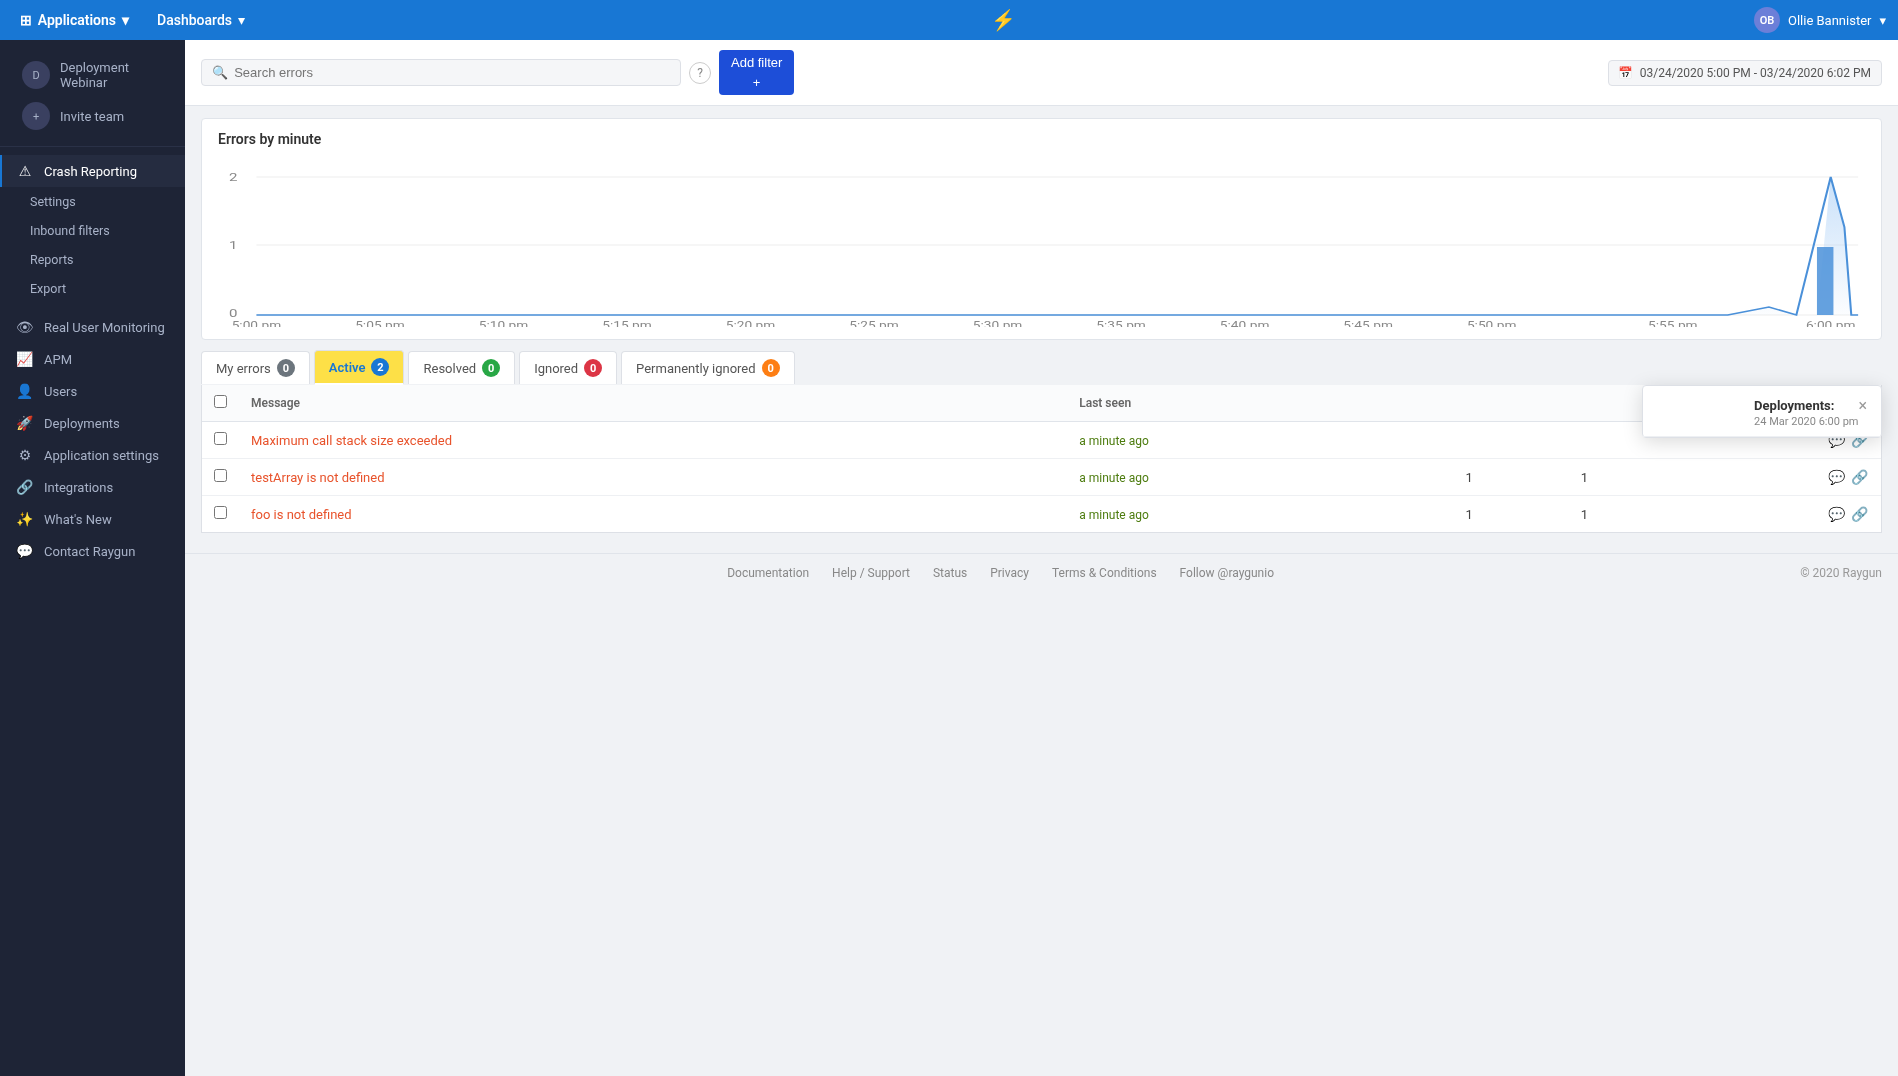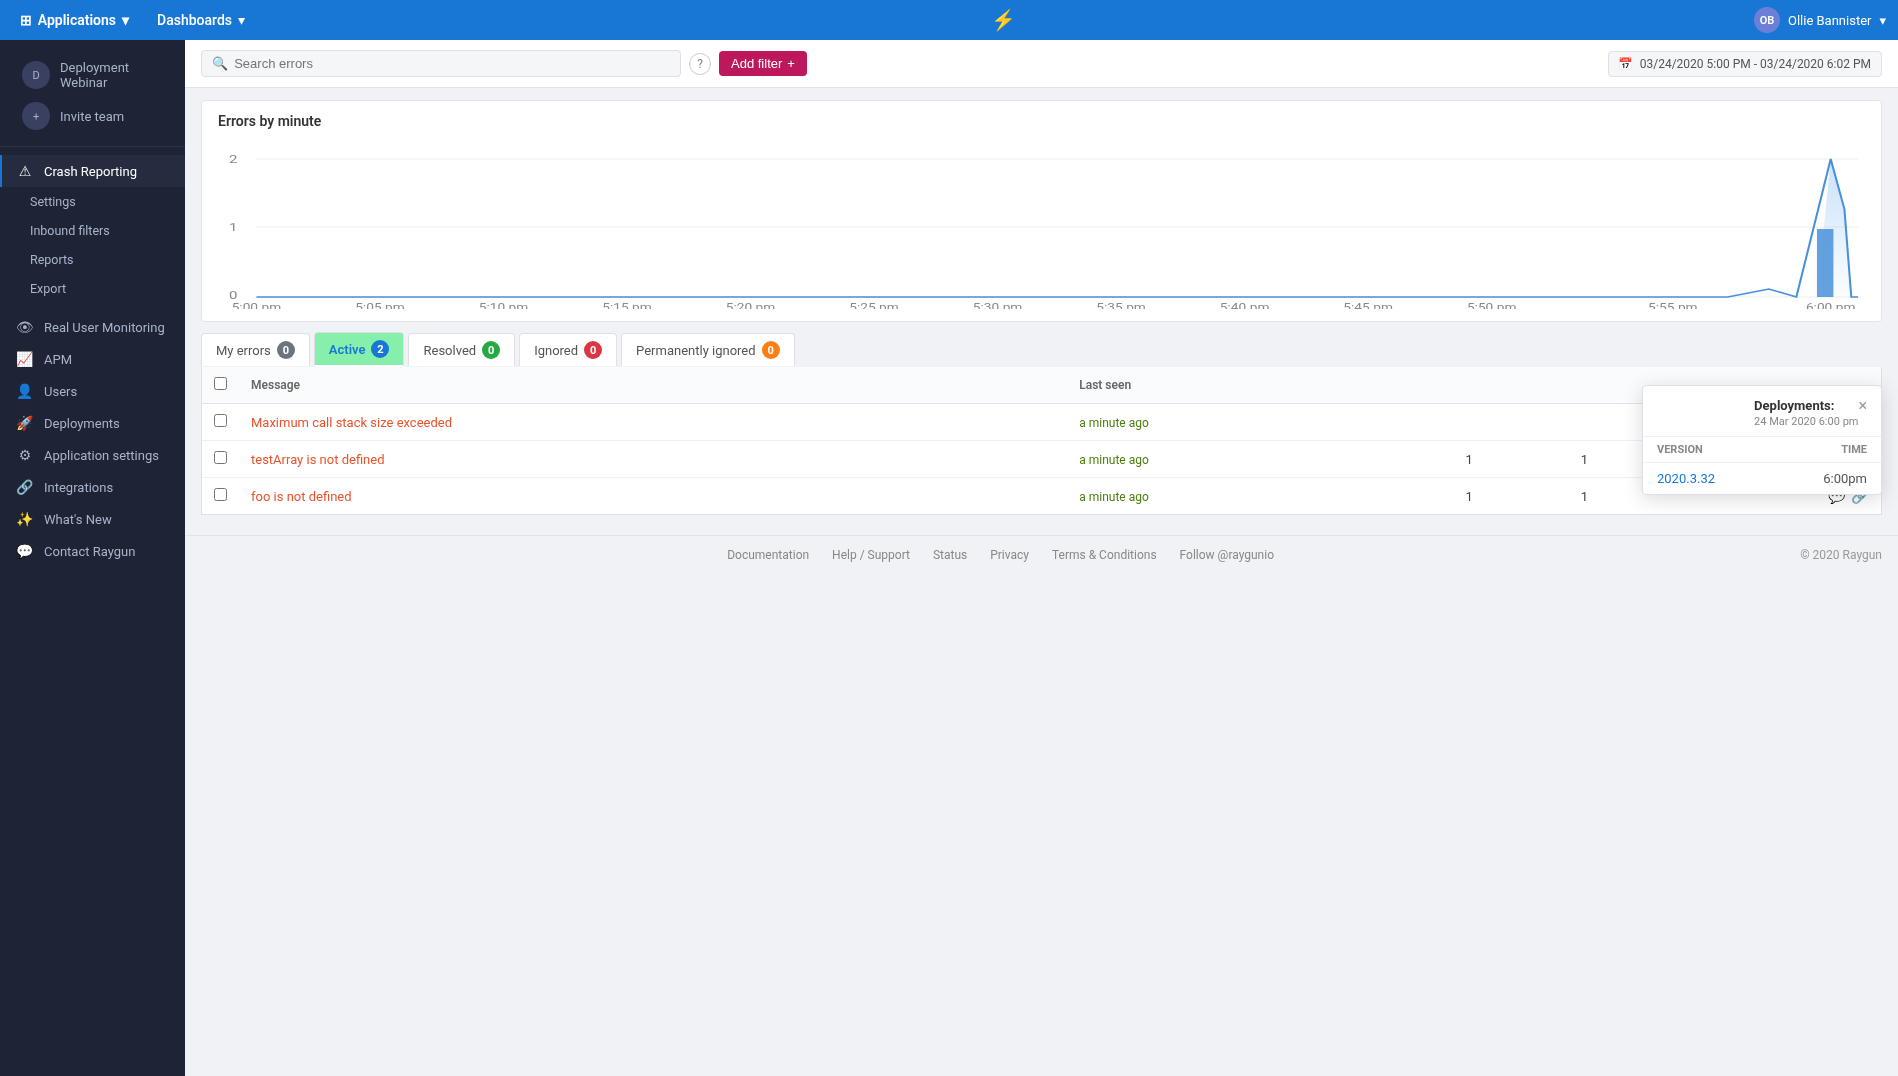--- a/index.html
+++ b/index.html
@@ -89,22 +89,22 @@
     }
     .search-icon-svg { color: #aaa; font-size: 13px; }
     .help-btn {
       width: 22px; height: 22px; border-radius: 50%;
       border: 1px solid #ccc; background: #fff;
       display: flex; align-items: center; justify-content: center;
       cursor: pointer; font-size: 12px; color: #888;
     }
     .add-filter-btn {
       display: flex; align-items: center; gap: 5px;
-      padding: 5px 12px; background: #be185d; color: #fff;
-      border: none; border-radius: 4px; cursor: pointer; font-size: 13px;
+      padding: 5px 12px; background: #1d4ed8; color: #fff;
+      border: none; border-radius: 4px; cursor: pointer; font-size: 13px; flex-direction: column;
     }
     .date-range {
       margin-left: auto; display: flex; align-items: center; gap: 6px;
       font-size: 12px; color: #555; background: #f5f6f8;
       border: 1px solid #dde0e6; border-radius: 4px; padding: 5px 10px;
       cursor: pointer;
     }
     .date-icon { color: #888; }
 
     
@@ -125,21 +125,21 @@
       display: flex; align-items: center; gap: 4px;
       padding: 10px 16px 0;
     }
     .tab-btn {
       display: flex; align-items: center; gap: 6px;
       padding: 7px 14px; background: #fff;
       border: 1px solid #dde0e6; border-radius: 4px 4px 0 0;
       cursor: pointer; font-size: 13px; color: #555;
       border-bottom: none;
     }
-    .tab-btn.active { background: #86efac; color: #1877d4; border-bottom: 2px solid #fff; font-weight: 600; z-index: 1; }
+    .tab-btn.active { background: #fde047; color: #1877d4; border-bottom: 2px solid #fff; font-weight: 600; z-index: 1; }
     .tab-badge {
       min-width: 18px; height: 18px; border-radius: 9px;
       display: flex; align-items: center; justify-content: center;
       font-size: 11px; font-weight: 700; padding: 0 4px;
     }
     .badge-gray { background: #6c757d; color: #fff; }
     .badge-blue { background: #1877d4; color: #fff; }
     .badge-green { background: #28a745; color: #fff; }
     .badge-red { background: #dc3545; color: #fff; }
     .badge-orange { background: #fd7e14; color: #fff; }
@@ -468,27 +468,13 @@
 </div>
 
 <div class="deployments-popup">
   <div class="popup-header">
     <div>
       <div class="popup-title">Deployments:</div>
       <div class="popup-date">24 Mar 2020 6:00 pm</div>
     </div>
     <span class="popup-close">×</span>
   </div>
-  <table class="popup-table">
-    <thead>
-      <tr>
-        <th>Version</th>
-        <th>Time</th>
-      </tr>
-    </thead>
-    <tbody>
-      <tr>
-        <td><a href="#" class="version-link">2020.3.32</a></td>
-        <td>6:00pm</td>
-      </tr>
-    </tbody>
-  </table>
 </div>
 
 </body></html>

